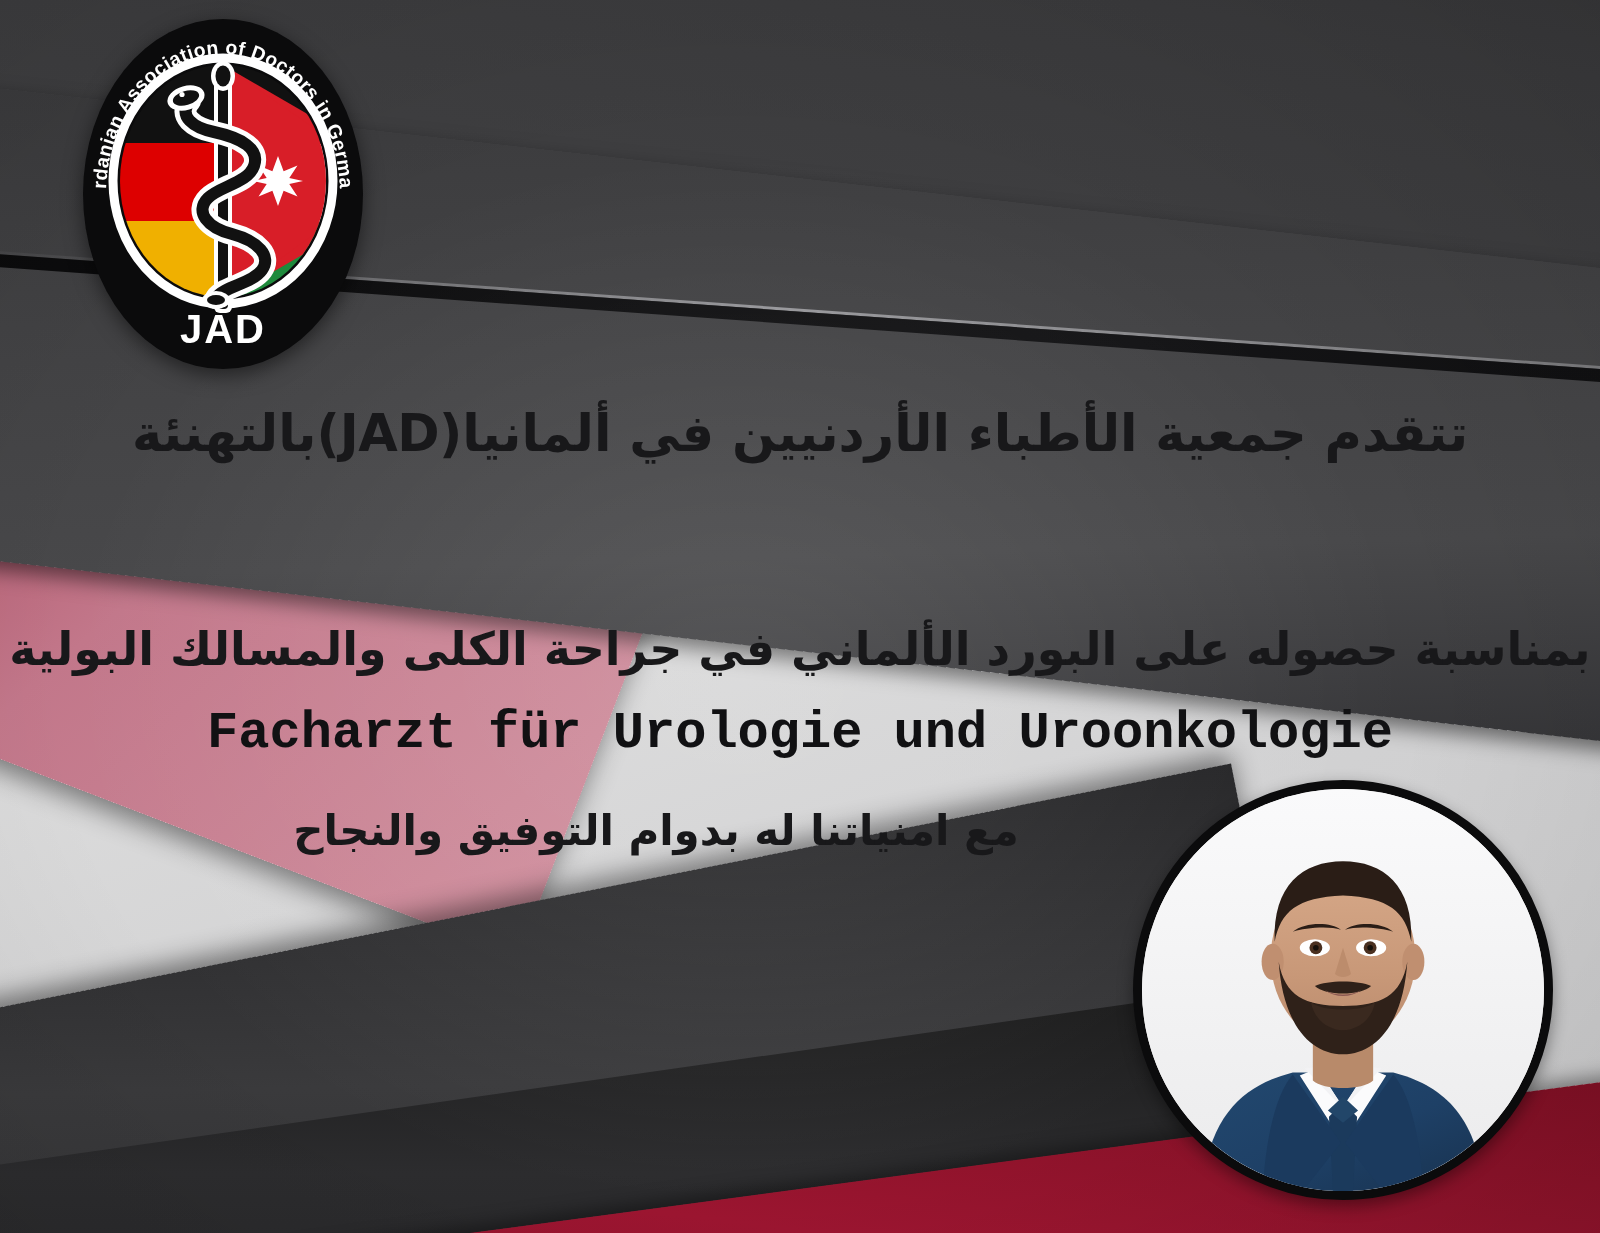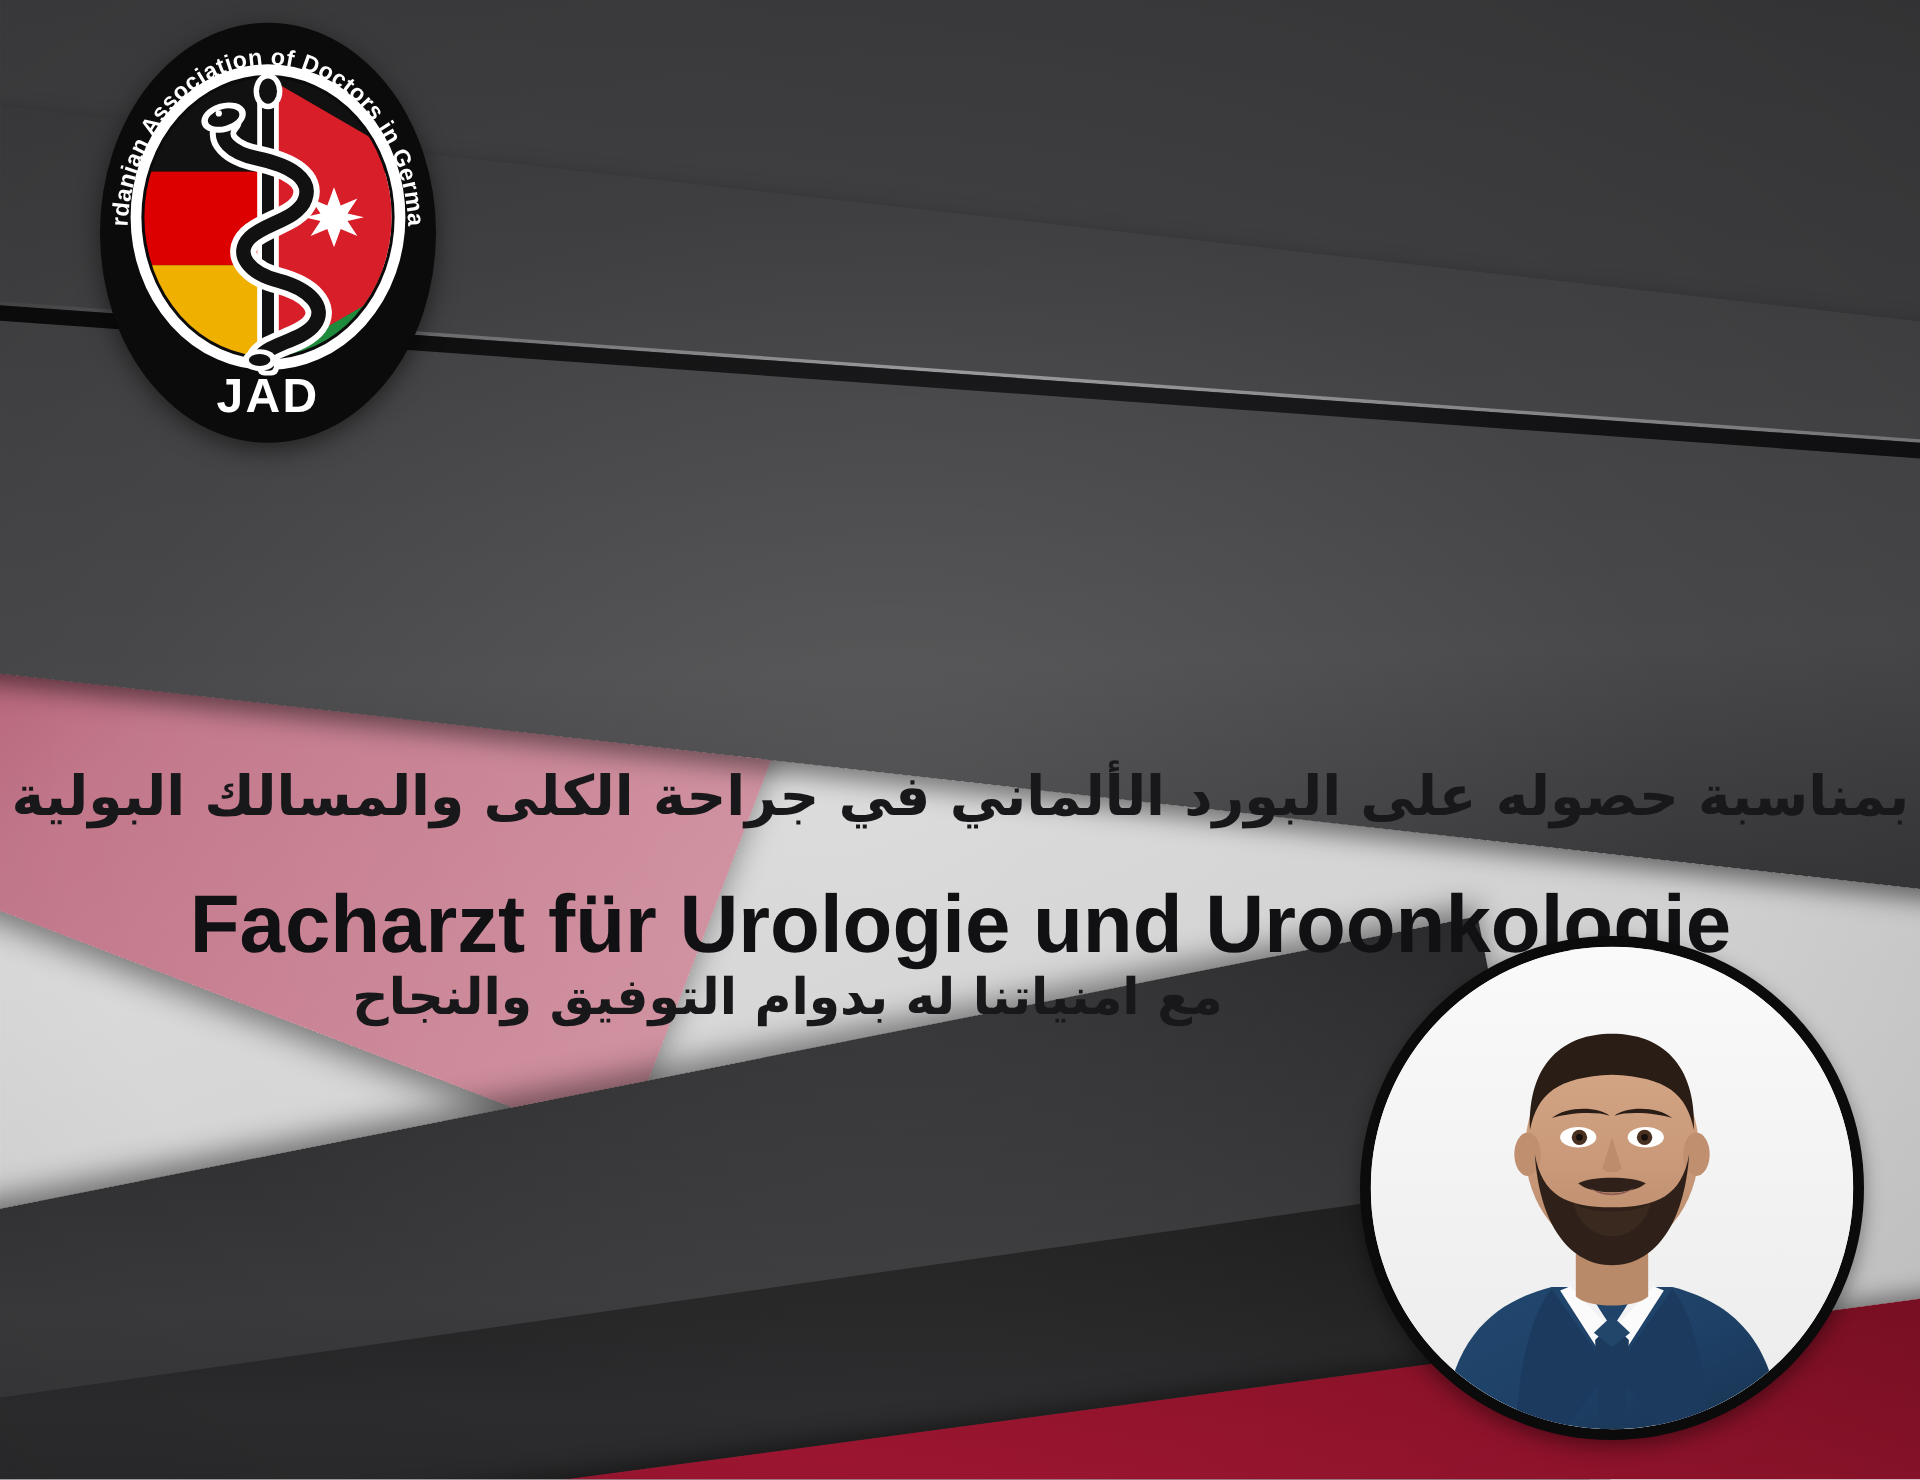--- a/index.html
+++ b/index.html
@@ -127,28 +127,27 @@
   .body-line{
     color:#18181a;
     font-weight:700;
     text-align:center;
     left:0; right:0;
     width:100%;
   }
 
   #line1{ top:404px; font-size:51px; letter-spacing:-.5px;}
   #line2{ top:512px; font-size:58px; color:#b01226;}
-  #line3{ top:636px; font-size:46px; letter-spacing:-.5px;margin-left:15px;}
+  #line3{ top:622px; font-size:46px; letter-spacing:-.5px;margin-left:15px;}
   #line-de{
-    top:704px; font-size:68px;
-    font-family:Liberation Sans, sans-serif;
+    top:704px; font-size:52px;
+    font-family:Liberation Mono, monospace;
     font-weight:700;
     direction:ltr;
     color:#111113;
-    margin-top:27px;
   }
   #line5{ top:806px; font-size:42px; padding-right:300px;padding-left:12px;}
 
   #date-line{
     left:48px; top:930px;
     font-size:58px;
     font-weight:400;
     color:#1a1a1c;
     direction:rtl;
     font-family:"DejaVu Sans","Liberation Sans",sans-serif;
@@ -241,20 +240,21 @@
     </g>
 
     <text font-family="&quot;Liberation Sans&quot;, sans-serif" font-size="19.5" font-weight="700" fill="#FFFFFF" letter-spacing="0.4">
       <textPath href="#arcPath" startOffset="50%" text-anchor="middle">Jordanian Association of Doctors in Germany</textPath>
     </text>
 
     <text x="141" y="325" text-anchor="middle" font-family="&quot;Liberation Sans&quot;, sans-serif" font-size="40" font-weight="700" fill="#FFFFFF" letter-spacing="2">JAD</text>
   </svg>
 
 
+  <p class="txt body-line" id="line1">تتقدم جمعية الأطباء الأردنيين في ألمانيا(JAD)بالتهنئة</p>
 
 
   <p class="txt body-line" id="line3">بمناسبة حصوله على البورد الألماني في جراحة الكلى والمسالك البولية</p>
 
   <p class="txt body-line" id="line-de">Facharzt für Urologie und Uroonkologie</p>
 
   <p class="txt body-line" id="line5">مع امنياتنا له بدوام التوفيق والنجاح</p>
 
 
   <div id="portrait">

